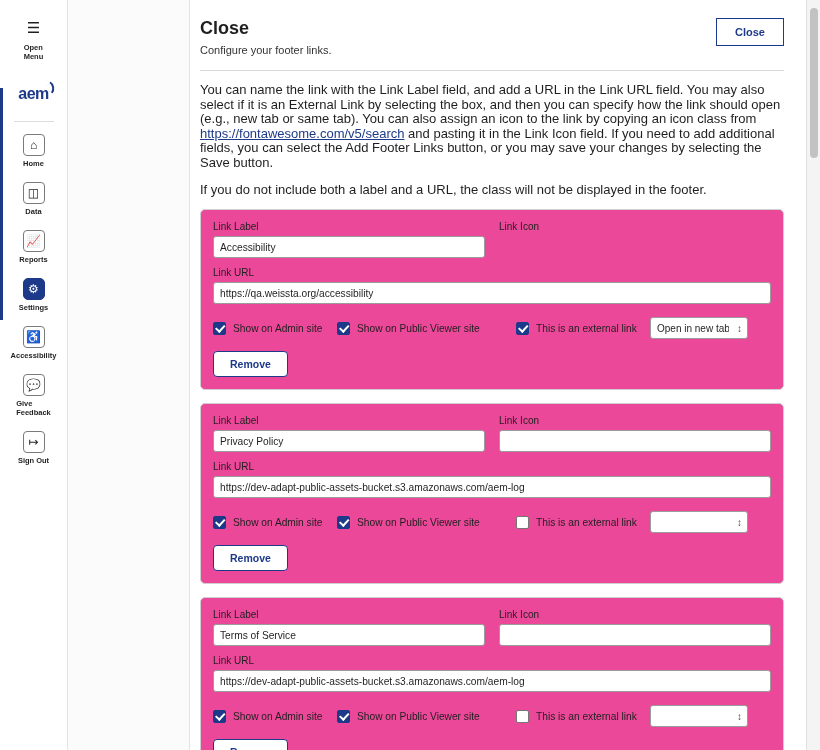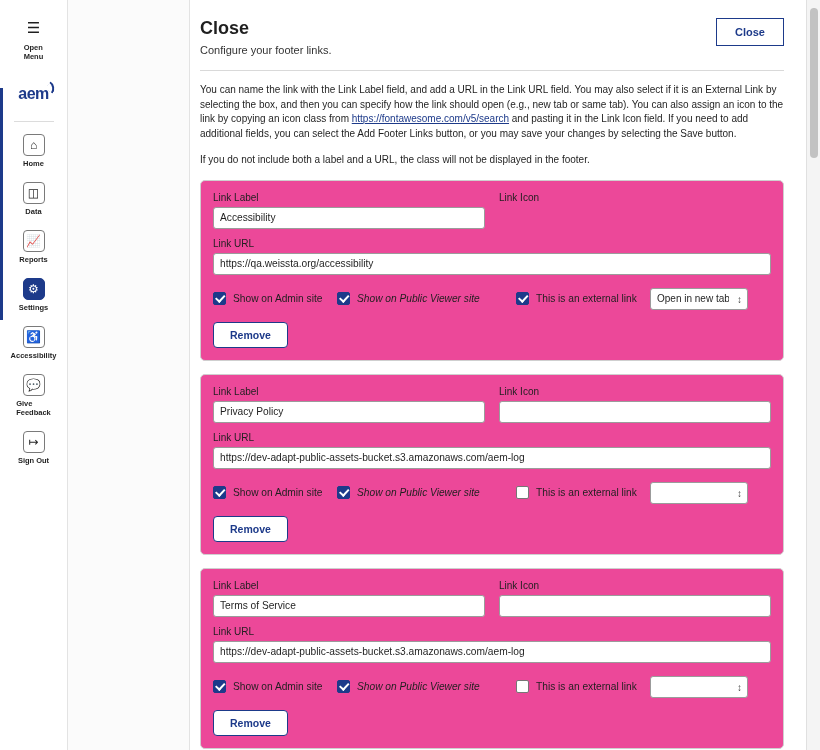--- a/index.html
+++ b/index.html
@@ -147,21 +147,21 @@
     font-size: 11px;
     border-radius: 0;
     padding: 7px 18px;
   }
   .rule {
     height: 1px;
     background: #d9d9d9;
     margin: 14px 0 12px 0;
   }
   .para {
-    font-size: 10px;
+    font-size: 13px;
     line-height: 14.6px;
     color: #1f1f1f;
     margin: 0 0 12px 0;
   }
   .para a {
     color: #1d3a8a;
     text-decoration: underline;
   }
 
   
@@ -268,21 +268,21 @@
     font-weight: 700;
     font-size: 10.5px;
     border-radius: 4px;
     padding: 6px 16px;
     cursor: pointer;
     font-family: "Liberation Sans", sans-serif;
   }
 
   
   .cpos-1 { width: 120px; }
-  .cpos-2 { width: 175px; font-style: italic; }
+  .cpos-2 { width: 175px; }
   .cpos-3 { width: 130px; }
 
   
   .vscroll {
     position: absolute;
     right: 0; top: 0;
     width: 14px; height: 750px;
     background: #f4f4f4;
     border-left: 1px solid #e0e0e0;
   }

